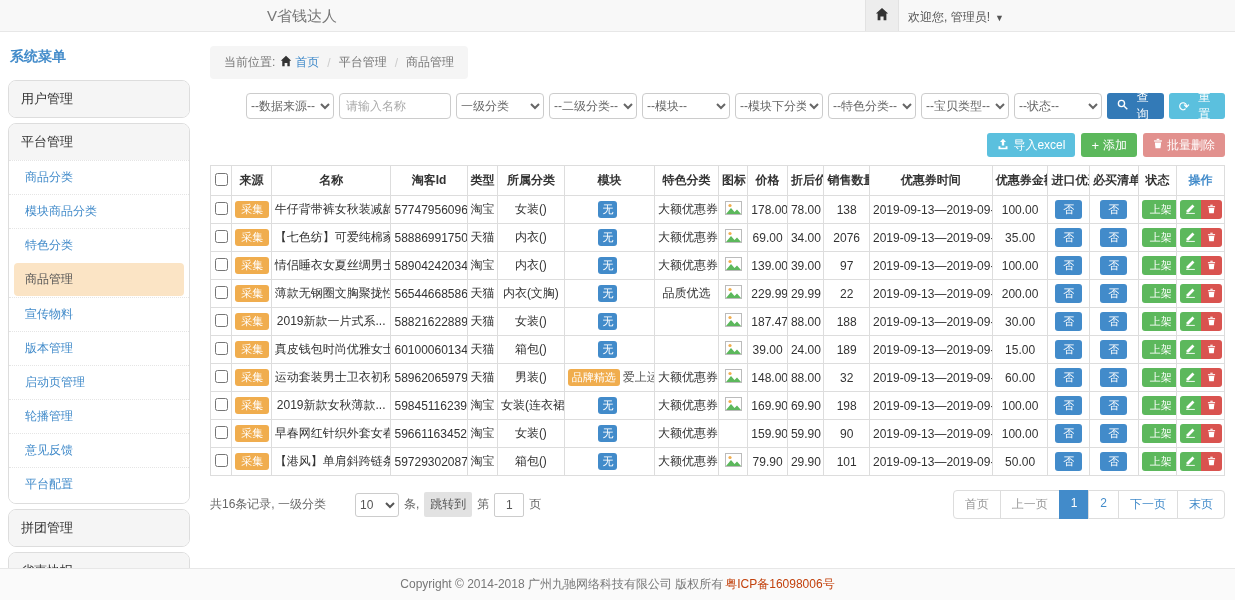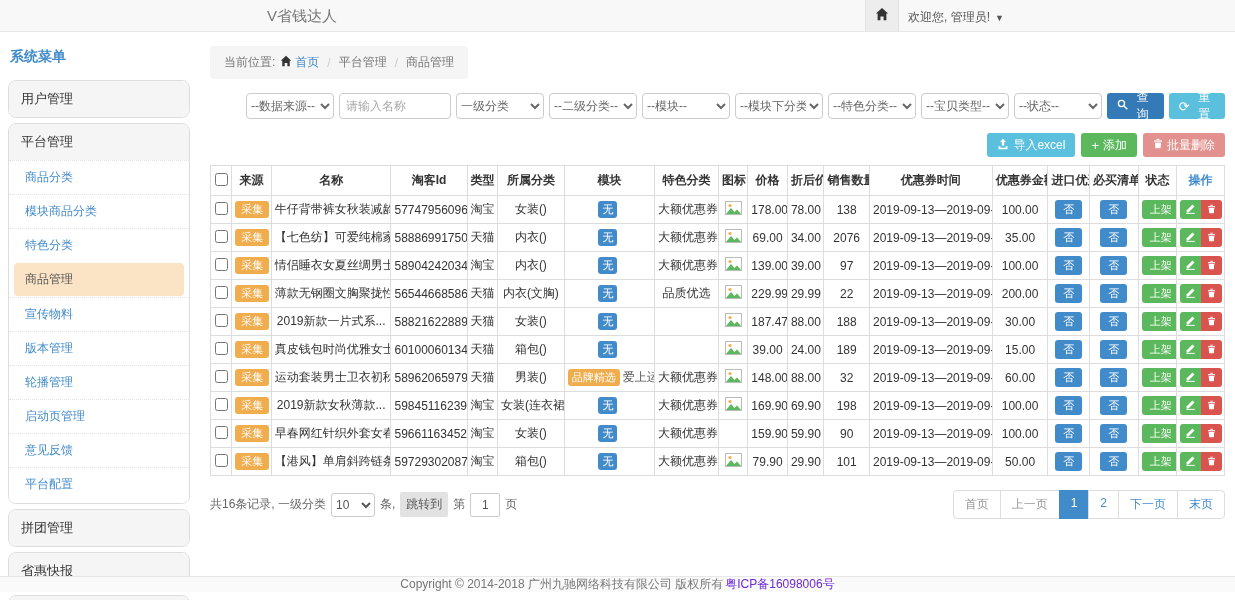--- a/index.html
+++ b/index.html
@@ -68,34 +68,34 @@
   .pill-green { background:#5cb85c; }
   .opgrp { display:inline-flex; }
   .op { width:21px; height:19px; display:inline-flex; align-items:center; justify-content:center; cursor:pointer; }
   .op-edit { background:#5cb85c; border-radius:3px 0 0 3px; }
   .op-del { background:#d9534f; border-radius:0 3px 3px 0; }
   .img-ph { display:inline-flex; }
 
   
   .pagerow { display:flex; justify-content:space-between; align-items:center; margin-top:14px; font-size:12px; color:#666; }
   .pageinfo { display:flex; align-items:center; gap:5px; }
-  select.pp { width:44px; height:24px; border:1px solid #ccc; border-radius:3px; font-size:12px; color:#555; background:#fff; }
+  select.pp { width:44px; height:24px; border:1px solid #ccc; border-radius:3px; font-size:12px; color:#555; background:#fff;margin-left:24px; }
   .jump { background:#e2e2e2; padding:4px 6px; border-radius:2px; color:#555; cursor:pointer; }
   input.page-in { width:30px; height:24px; border:1px solid #ccc; border-radius:2px; text-align:center; font-size:12px; color:#555; }
   .pager { display:flex; }
   .pg { border:1px solid #ddd; background:#fff; padding:5px 11px; margin-left:-1px; color:#428bca; cursor:pointer; }
   .pg.disabled { color:#999; }
   .pg.active { background:#428bca; color:#fff; border-color:#428bca; }
   .pg:first-child { border-radius:4px 0 0 4px; margin-left:0; }
   .pg:last-child { border-radius:0 4px 4px 0; }
 
   
-  .footer { position:absolute; left:0; right:0; bottom:8px; height:16px; background:#fafafa; border-top:1px solid #e7e7e7;
+  .footer { position:absolute; left:0; right:0; bottom:0; height:32px; background:#fafafa; border-top:1px solid #e7e7e7;
             display:flex; align-items:center; justify-content:center; font-size:12px; color:#777; gap:2px; z-index:5; }
-  .footer .icp { color:#6d28d9; cursor:pointer; }
+  .footer .icp { color:#c2410c; cursor:pointer; }
 </style>
 </head>
 <body>
 
 <div class="topbar">
   <div class="topbar-title">V省钱达人</div>
   <div class="home-box">
     <span>
       <svg width="14" height="14" viewBox="0 0 16 16" fill="#333">
           <path d="M8 1l7 6.5h-2V15H9.8v-4.2H6.2V15H3V7.5H1z"></path>
@@ -118,22 +118,22 @@
         </div>
         <div class="panel">
           <div class="panel-head">平台管理</div>
           <div class="panel-body">
             <div class="side-item">商品分类</div>
             <div class="side-item">模块商品分类</div>
             <div class="side-item">特色分类</div>
             <div class="side-item active">商品管理</div>
             <div class="side-item">宣传物料</div>
             <div class="side-item">版本管理</div>
+            <div class="side-item">启动页管理</div>
             <div class="side-item">轮播管理</div>
-            <div class="side-item">启动页管理</div>
             <div class="side-item">意见反馈</div>
             <div class="side-item">平台配置</div>
           </div>
         </div>
         <div class="panel">
           <div class="panel-head">拼团管理</div>
         </div>
         <div class="panel">
           <div class="panel-head">省惠快报</div>
         </div>

